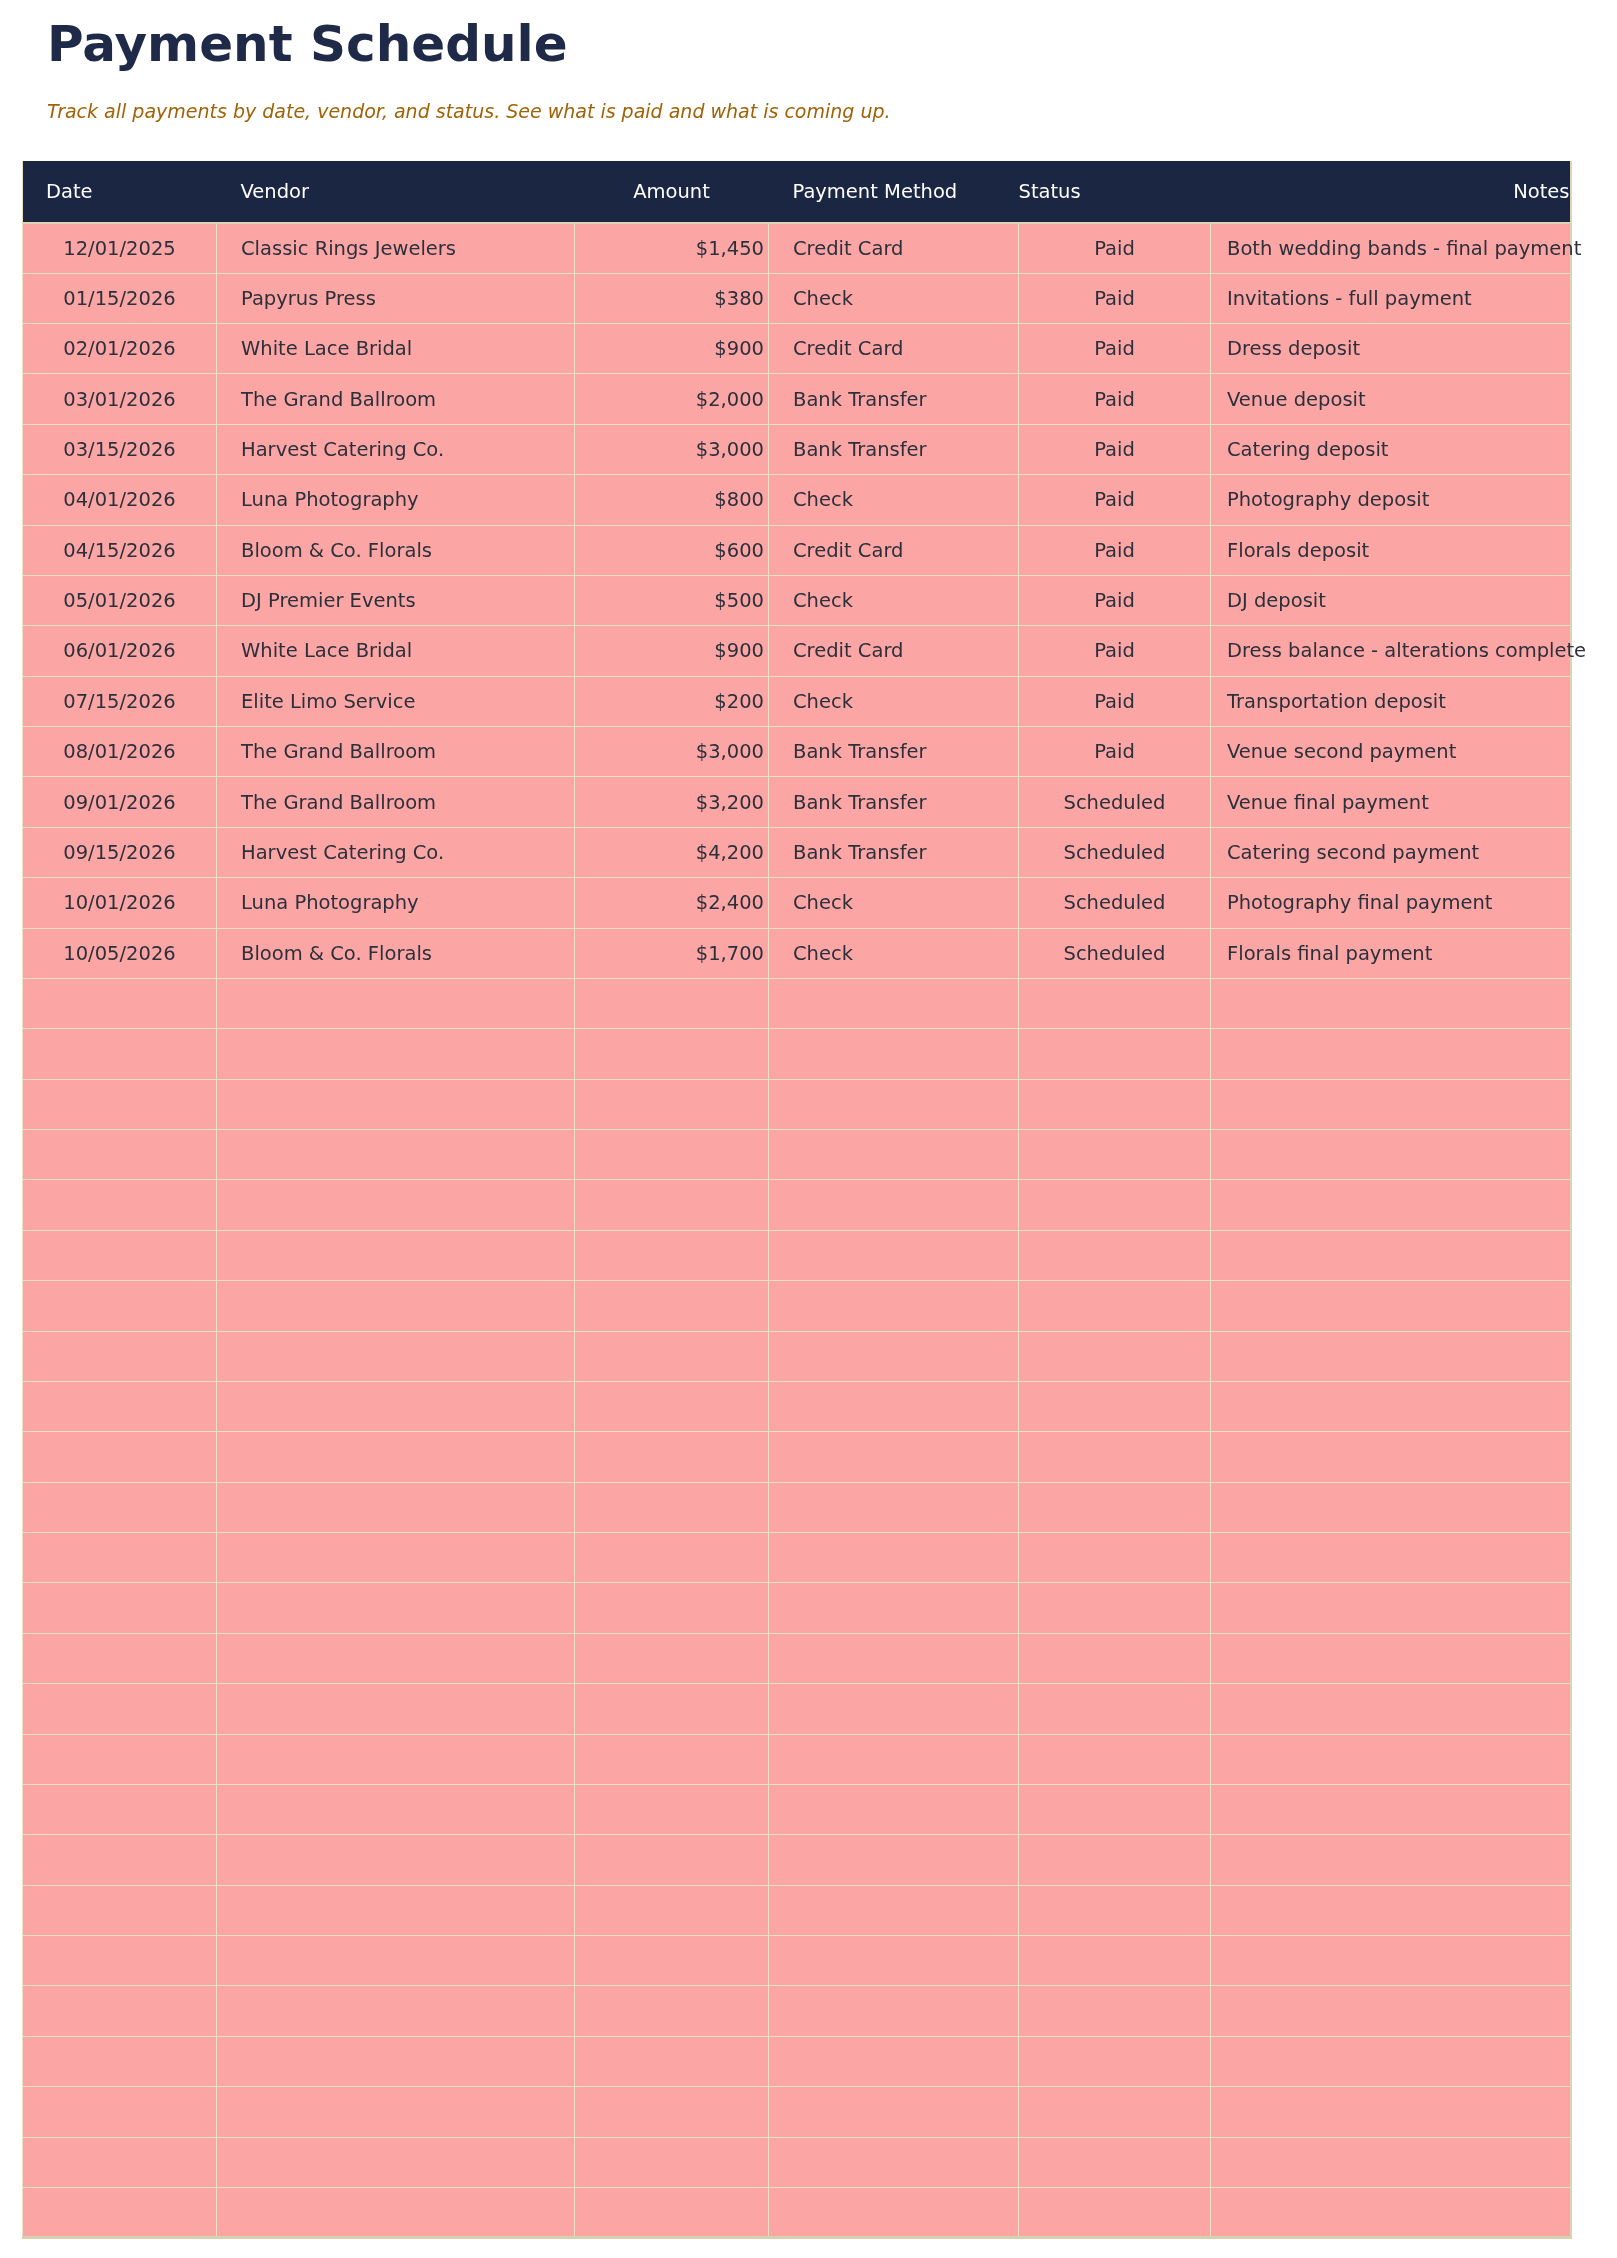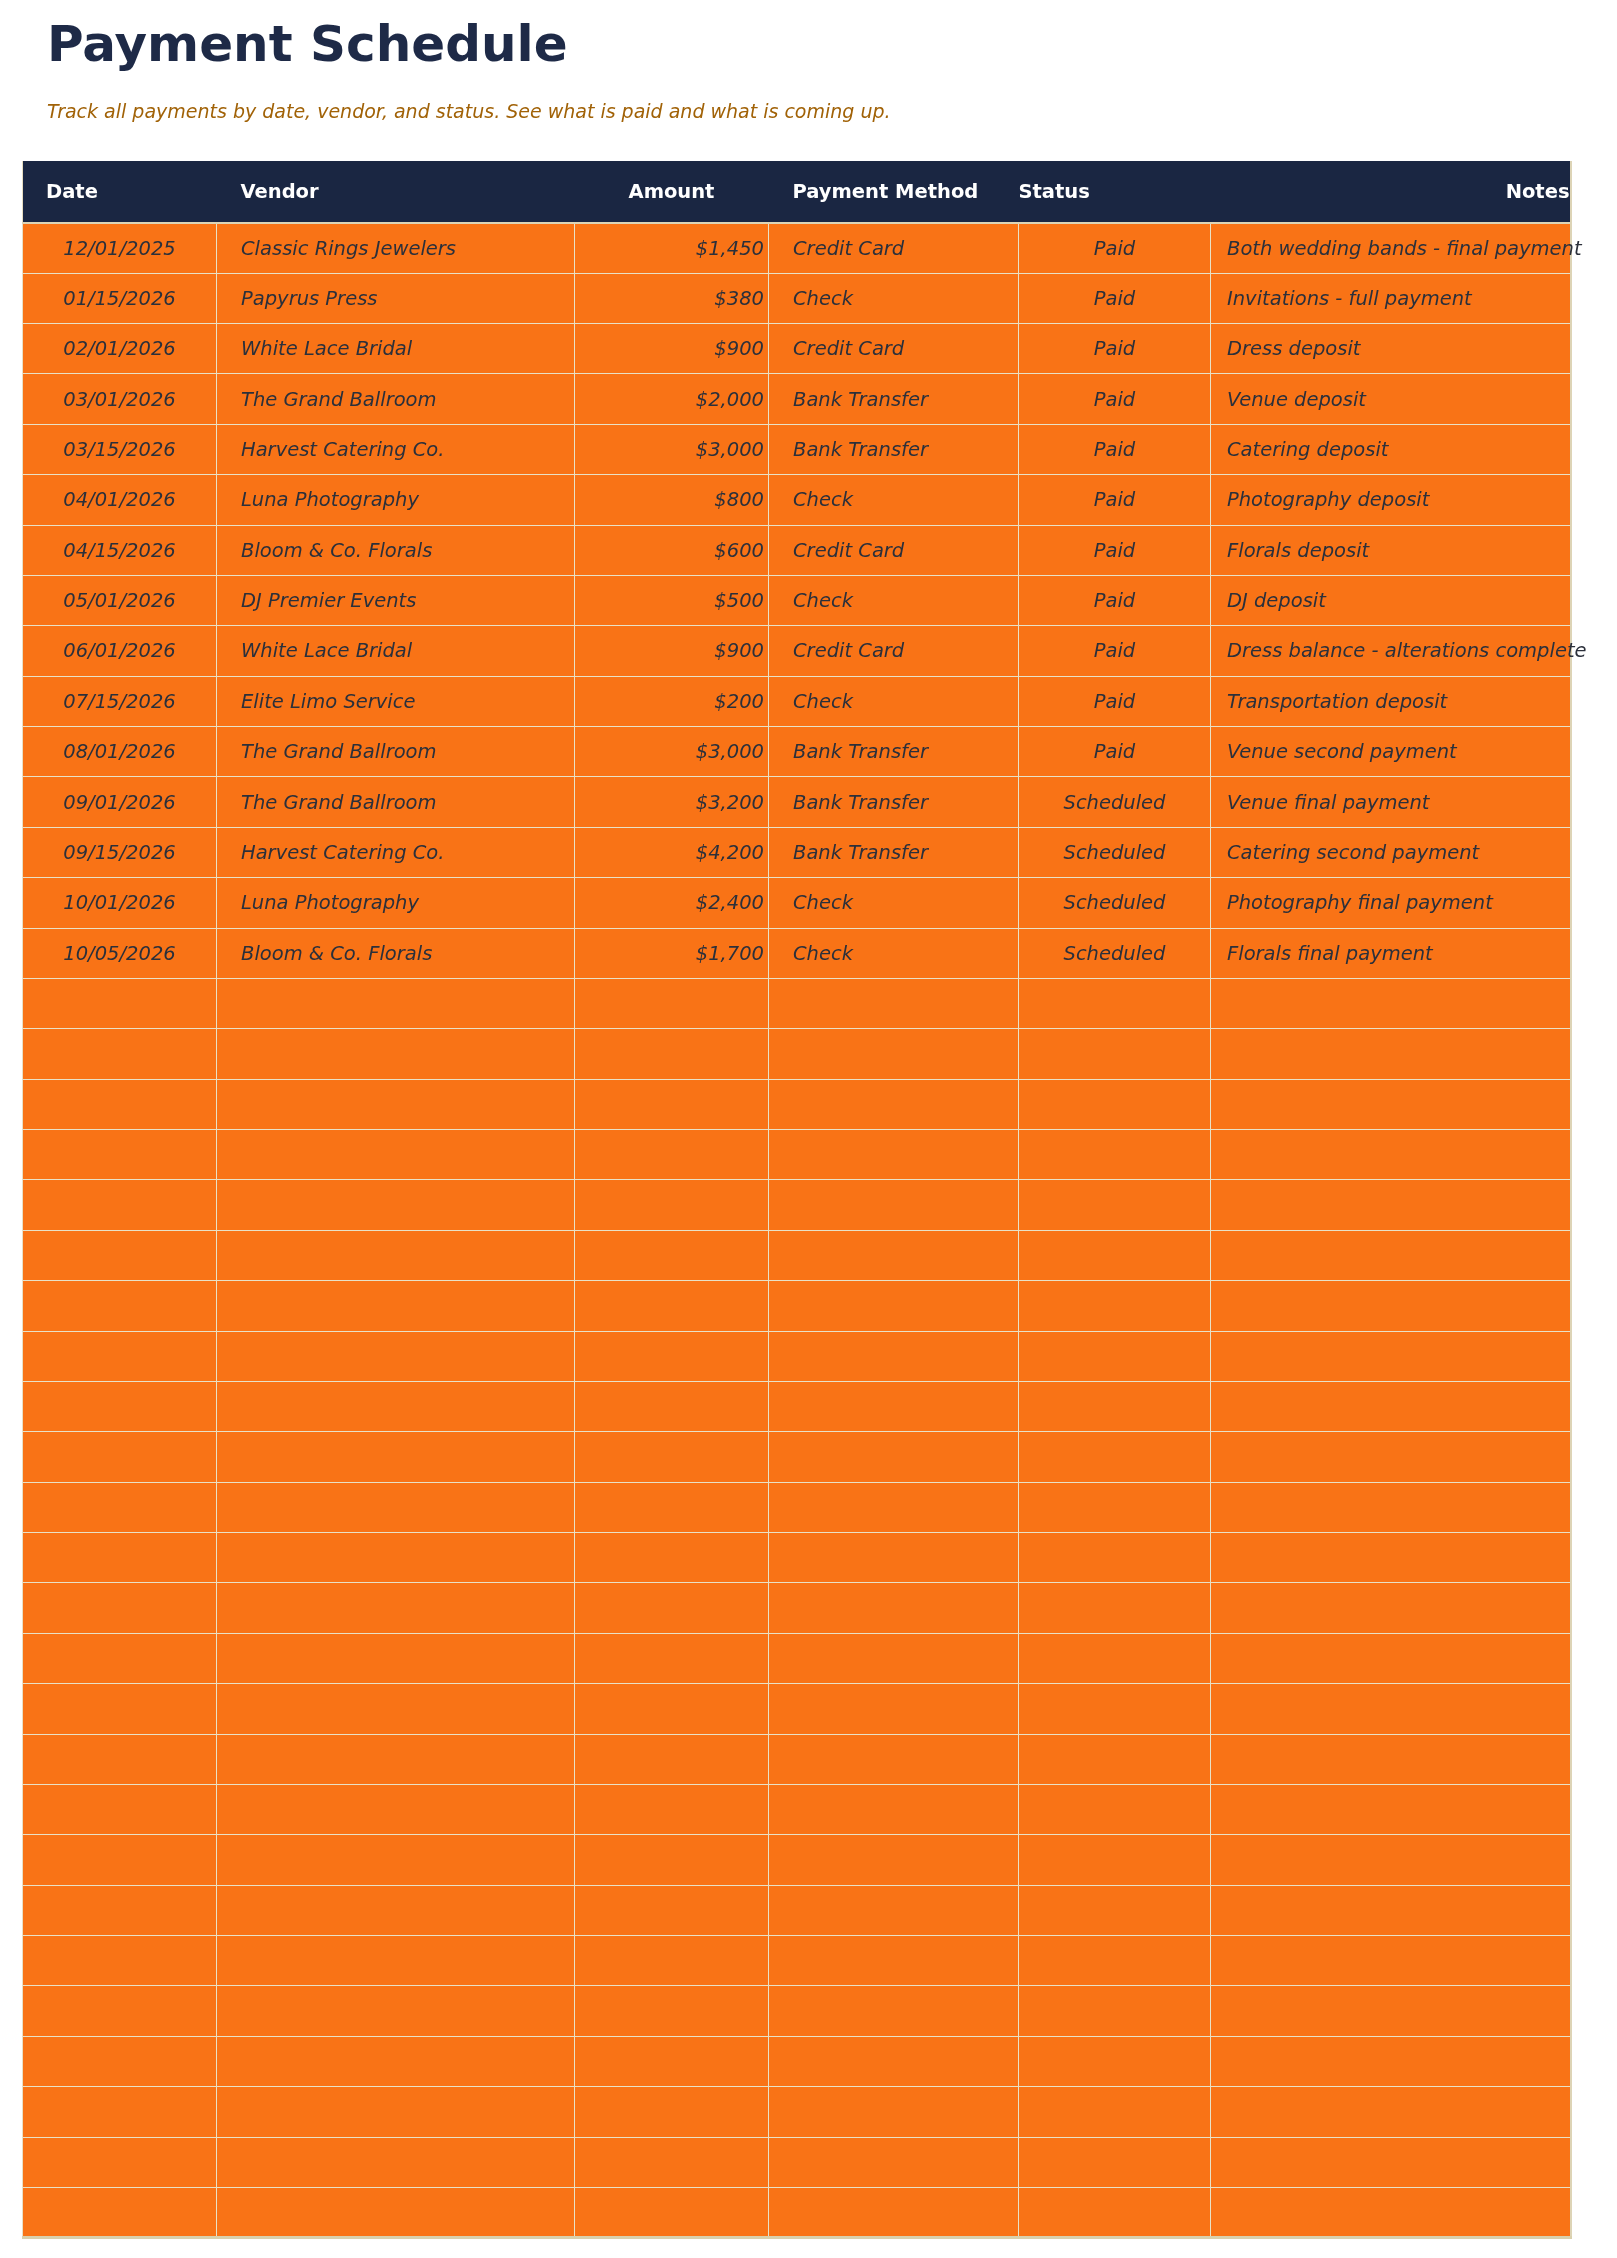--- a/index.html
+++ b/index.html
@@ -16,30 +16,30 @@
     border-collapse:collapse;table-layout:fixed;
     width:1548px;margin:37px 0 0 22px;
     border-left:1px solid #e6ddc2;
     border-right:2px solid #ddd4b6;
     border-bottom:3px solid #d9d0ad;
     background:#fdf9eb;
   }
   thead tr{height:62px;}
   th{
     background:#1a2642;color:#ffffff;
-    font-size:19.5px;font-weight:bold;padding:0;
+    font-size:19.5px;font-weight:normal;padding:0;
     border:none;border-bottom:2px solid #ddd4b6;
   }
   th:nth-child(1){text-align:left;padding-left:23px;}
   th:nth-child(2){text-align:left;padding-left:24px;}
   th:nth-child(3){text-align:center;}
   th:nth-child(4){text-align:left;padding-left:24px;}
   th:nth-child(5){text-align:left;}
   th:nth-child(6){text-align:right;padding-left:24px;}
-  tbody tr{height:50.38px;background:#f97316;font-style:italic;}
+  tbody tr{height:50.38px;background:#fca5a5;}
   td{
     border:1px solid #e9e1c6;
     font-size:19.5px;color:#2b303b;
     padding:0;vertical-align:middle;overflow:visible;
   }
   td:nth-child(1){text-align:center;}
   td:nth-child(2){text-align:left;padding-left:24px;}
   td:nth-child(3){text-align:right;padding-right:4px;}
   td:nth-child(4){text-align:left;padding-left:24px;}
   td:nth-child(5){text-align:center;}

